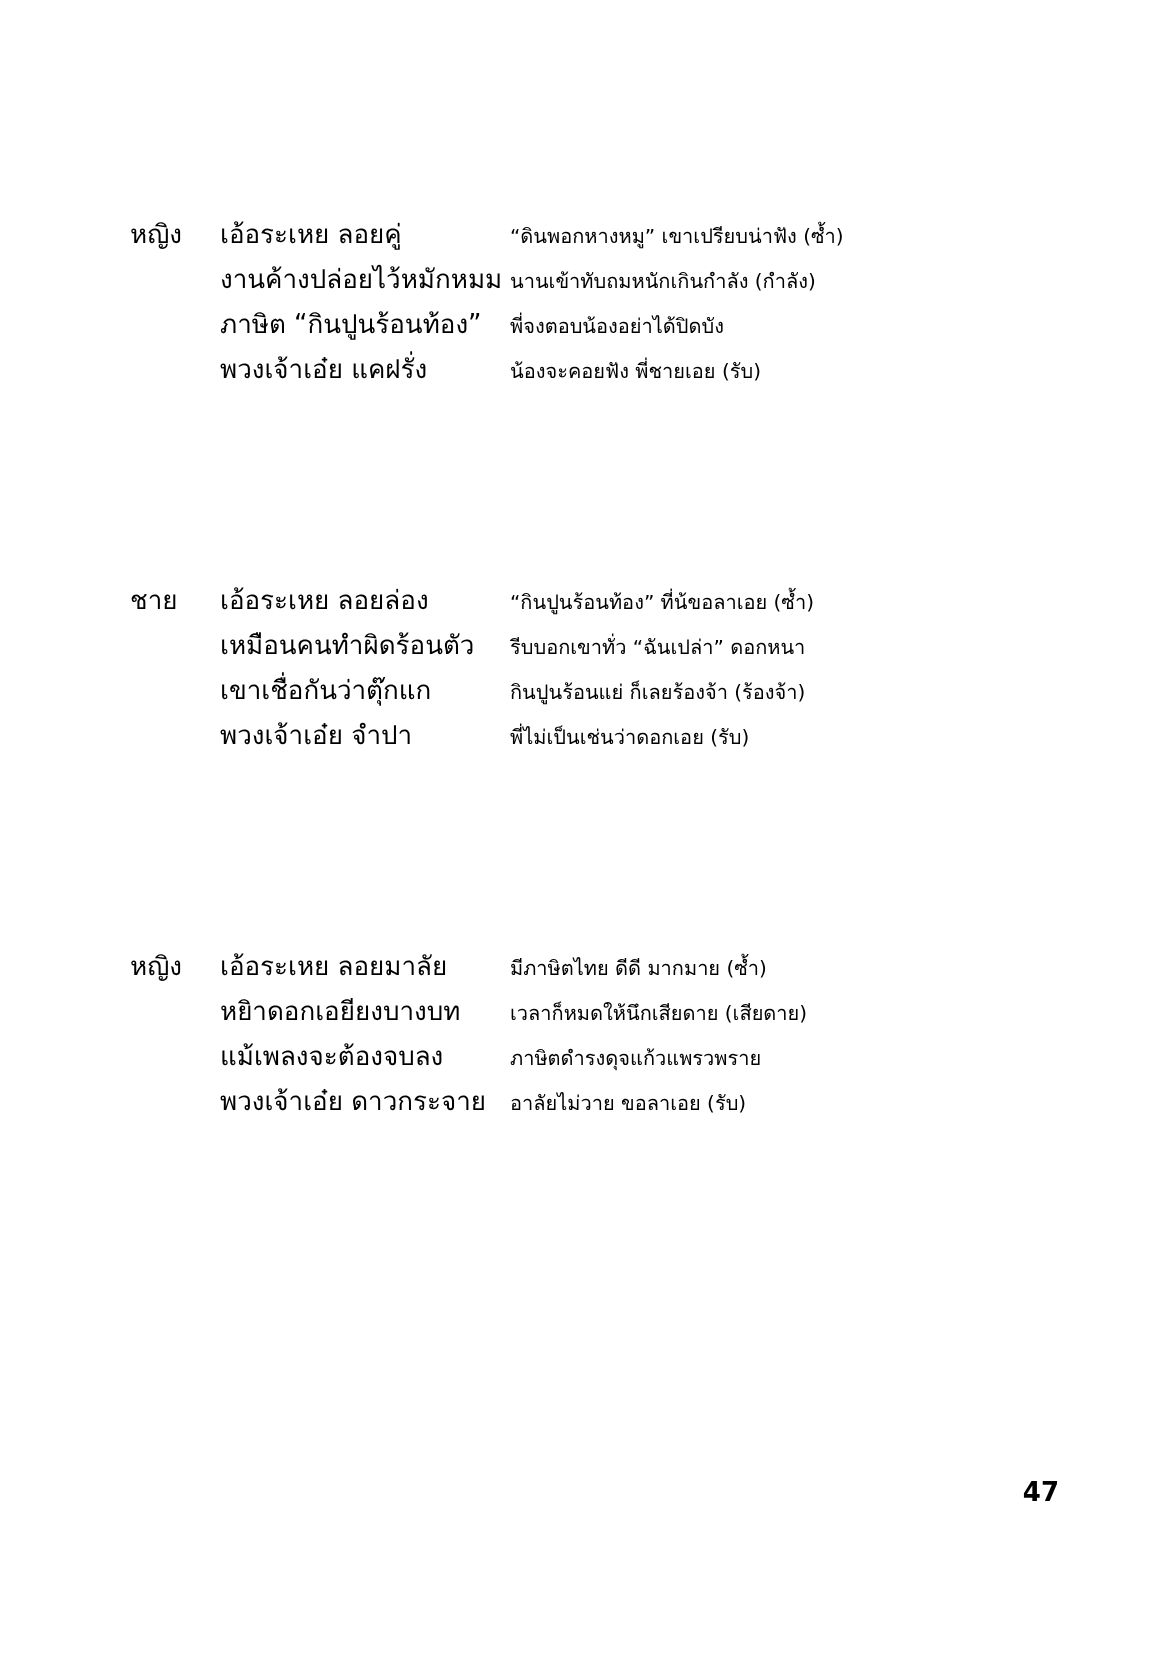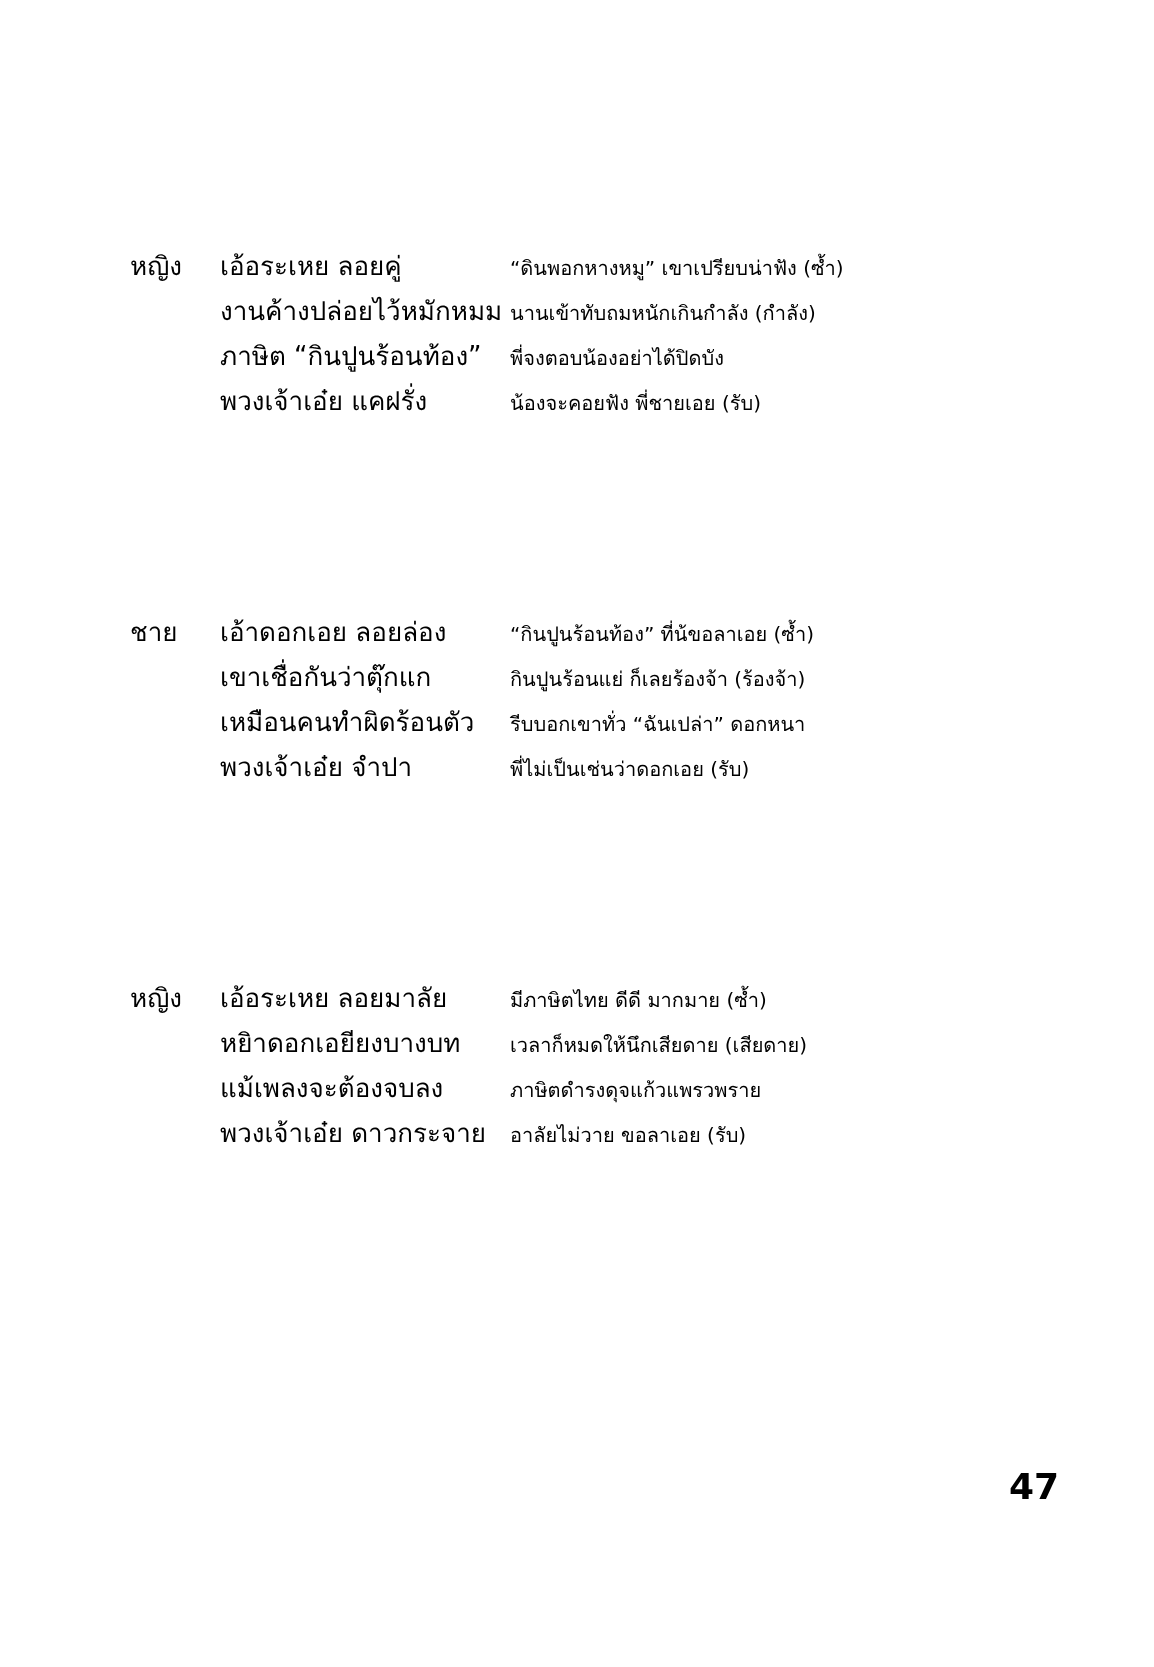--- a/index.html
+++ b/index.html
@@ -11,21 +11,20 @@
     width: 1154px;
     height: 1667px;
     position: relative;
     font-family: "DejaVu Sans", sans-serif;
     color: #000000;
   }
   .page {
     position: absolute;
     inset: 0;
     background: #fff;
-    margin-top: 32px;
   }
   .stanza {
     position: absolute;
     left: 130px;
     width: 900px;
   }
   .stanza-1 { top: 212px; }
   .stanza-2 { top: 578px; }
   .stanza-3 { top: 944px; }
 
@@ -53,21 +52,21 @@
   .right-col {
     flex: 1 1 auto;
     font-size: 20px;
     line-height: 45px;
     white-space: nowrap;
   }
   .page-number {
     position: absolute;
     right: 95px;
     bottom: 160px;
-    font-size: 36px;
+    font-size: 26px;
     font-weight: bold;
     font-family: "DejaVu Sans", sans-serif;
   }
 </style>
 </head>
 <body>
 
 <div class="page">
 
   <div class="stanza stanza-1">
@@ -89,32 +88,32 @@
     <div class="verse-line">
       <div class="speaker-col"></div>
       <div class="left-col">พวงเจ้าเอ๋ย แคฝรั่ง</div>
       <div class="right-col">น้องจะคอยฟัง พี่ชายเอย (รับ)</div>
     </div>
   </div>
 
   <div class="stanza stanza-2">
     <div class="verse-line">
       <div class="speaker-col">ชาย</div>
-      <div class="left-col">เอ้าดอกเอย ลอยล่อง</div>
+      <div class="left-col">เอ้อระเหย ลอยล่อง</div>
       <div class="right-col">“กินปูนร้อนท้อง” ที่น้ขอลาเอย (ซ้ำ)</div>
+    </div>
+    <div class="verse-line">
+      <div class="speaker-col"></div>
+      <div class="left-col">เหมือนคนทำผิดร้อนตัว</div>
+      <div class="right-col">รีบบอกเขาทั่ว “ฉันเปล่า” ดอกหนา</div>
     </div>
     <div class="verse-line">
       <div class="speaker-col"></div>
       <div class="left-col">เขาเชื่อกันว่าตุ๊กแก</div>
       <div class="right-col">กินปูนร้อนแย่ ก็เลยร้องจ้า (ร้องจ้า)</div>
-    </div>
-    <div class="verse-line">
-      <div class="speaker-col"></div>
-      <div class="left-col">เหมือนคนทำผิดร้อนตัว</div>
-      <div class="right-col">รีบบอกเขาทั่ว “ฉันเปล่า” ดอกหนา</div>
     </div>
     <div class="verse-line">
       <div class="speaker-col"></div>
       <div class="left-col">พวงเจ้าเอ๋ย จำปา</div>
       <div class="right-col">พี่ไม่เป็นเช่นว่าดอกเอย (รับ)</div>
     </div>
   </div>
 
   <div class="stanza stanza-3">
     <div class="verse-line">

